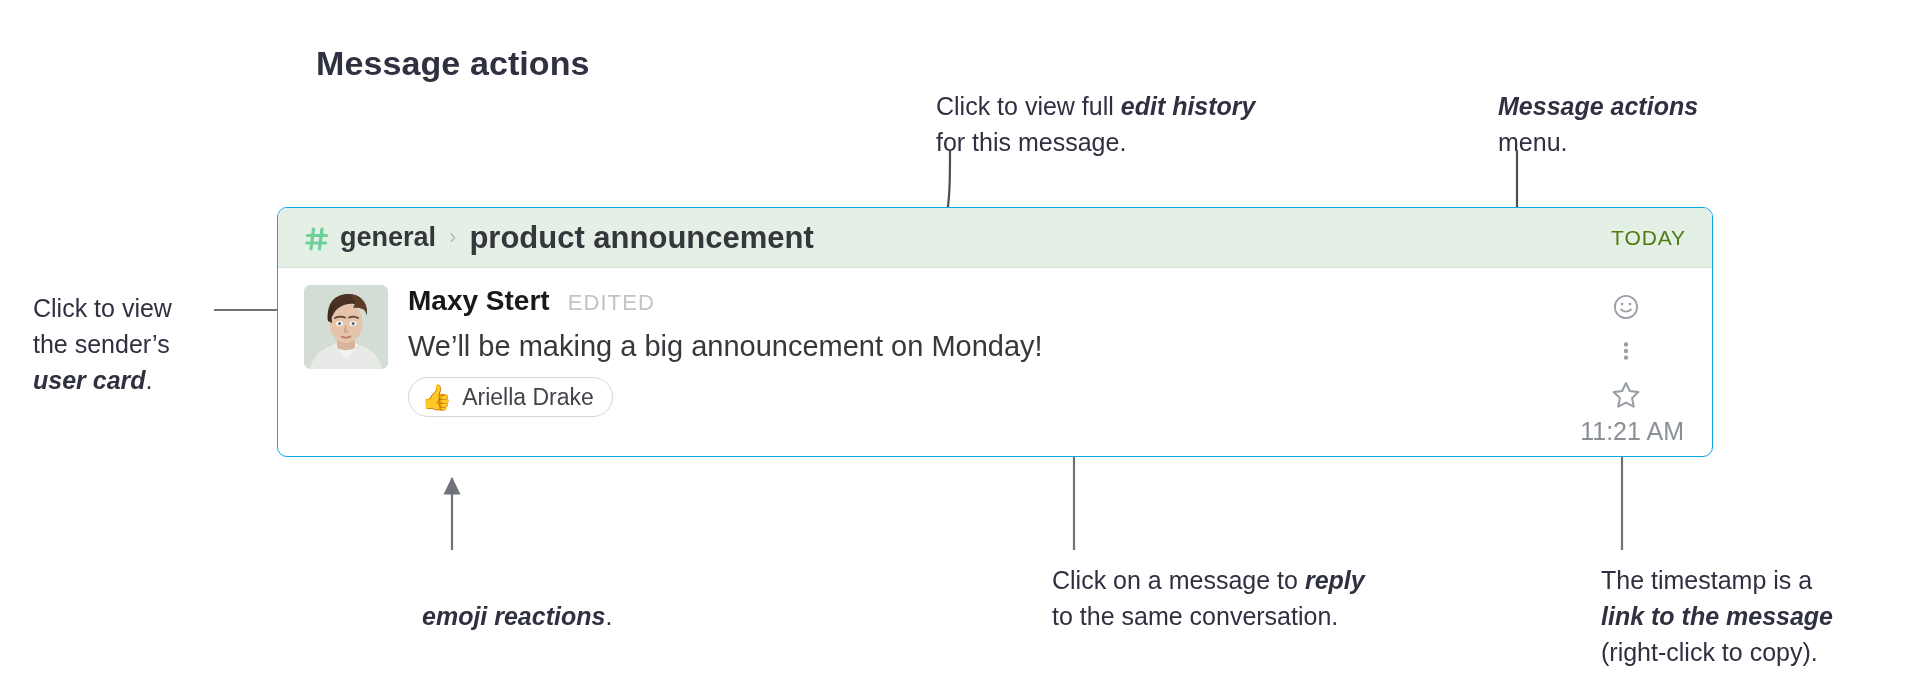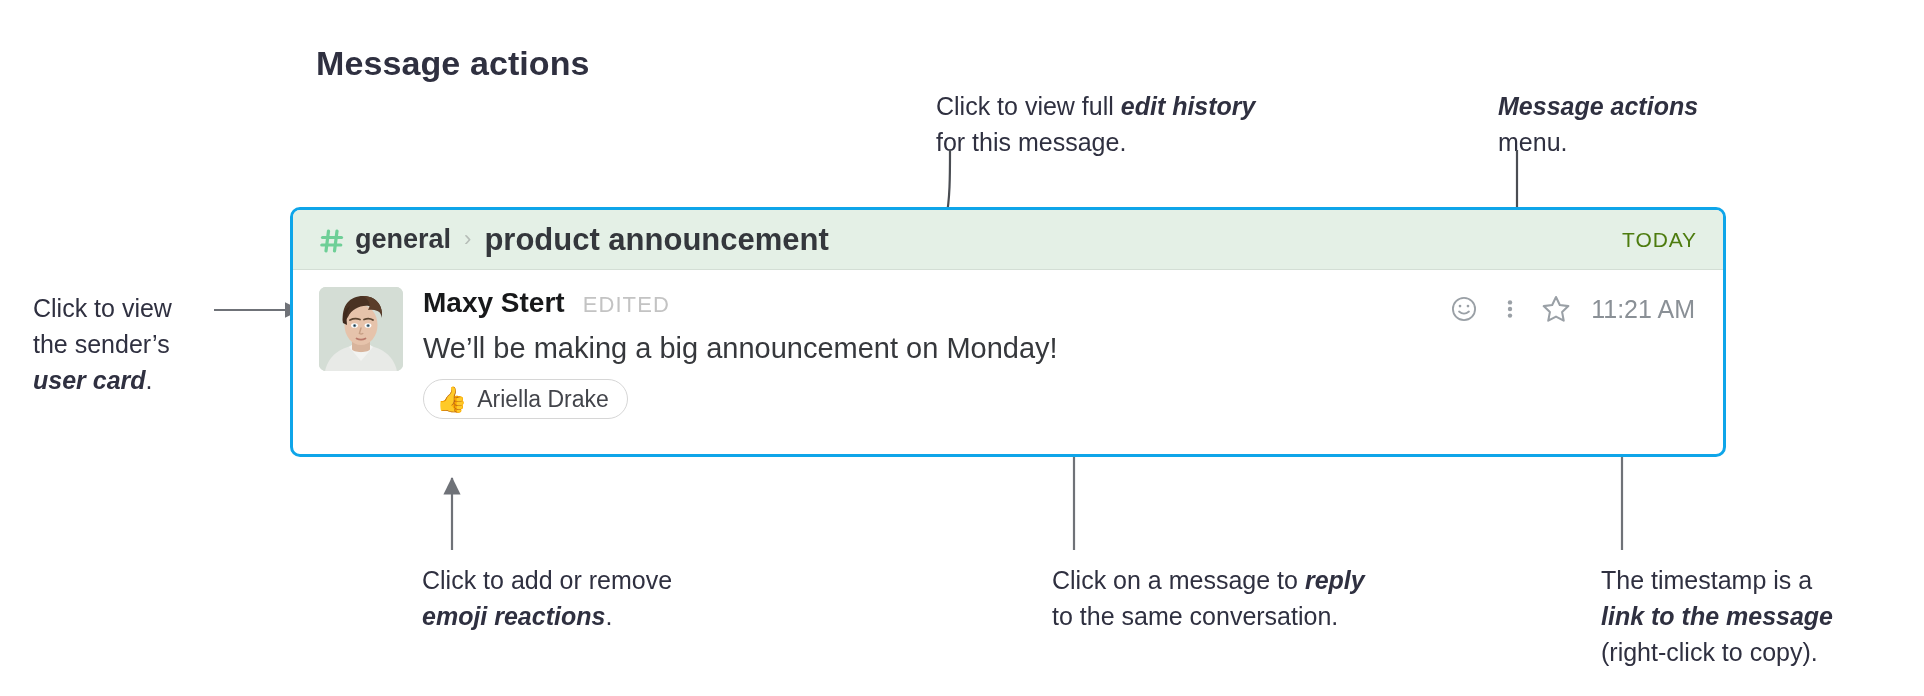--- a/index.html
+++ b/index.html
@@ -46,23 +46,23 @@
   
   .connectors {
     position: absolute; left: 0; top: 0;
     width: 1924px; height: 696px;
     pointer-events: none;
   }
 
   
   .card {
     position: absolute;
-    left: 290px; top: 207px;
+    left: 277px; top: 207px;
     width: 1436px; height: 250px;
-    border: 3px solid #0ea5e9;
+    border: 1px solid #0ea5e9;
     border-radius: 10px;
     background: #ffffff;
     overflow: hidden;
   }
   .card-header {
     height: 60px;
     background: #e4f0e6;
     border-bottom: 1px solid #d3ded5;
     display: flex;
     align-items: center;
@@ -159,20 +159,21 @@
   .reaction-emoji { font-size: 25px; line-height: 1; margin-right: 10px; }
   .reaction-name  { font-size: 23px; color: #42444a; white-space: nowrap; }
 
   
   .msg-actions {
     position: absolute;
     right: 28px; top: 77px;
     display: flex;
     align-items: center;
     gap: 0px;
+    flex-direction: column;
   }
   .act-btn {
     width: 46px; height: 44px;
     display: flex; align-items: center; justify-content: center;
     color: #9aa0a6;
   }
   .timestamp {
     margin-left: 12px;
     font-size: 25px;
     color: #8a9096;
@@ -194,21 +195,21 @@
   <span>menu.</span>
 </div>
 
 <div class="anno" id="anno-user-card">
   <span>Click to view</span><br>
   <span>the sender’s</span><br>
   <b>user card</b><span>.</span>
 </div>
 
 <div class="anno" id="anno-reactions">
-  <span>Click to add or remove</span><br>
+  <br>
   <b>emoji reactions</b><span>.</span>
 </div>
 
 <div class="anno" id="anno-reply">
   <span>Click on a message to </span><b>reply</b><br>
   <span>to the same conversation.</span>
 </div>
 
 <div class="anno" id="anno-timestamp">
   <span>The timestamp is a</span><br>

